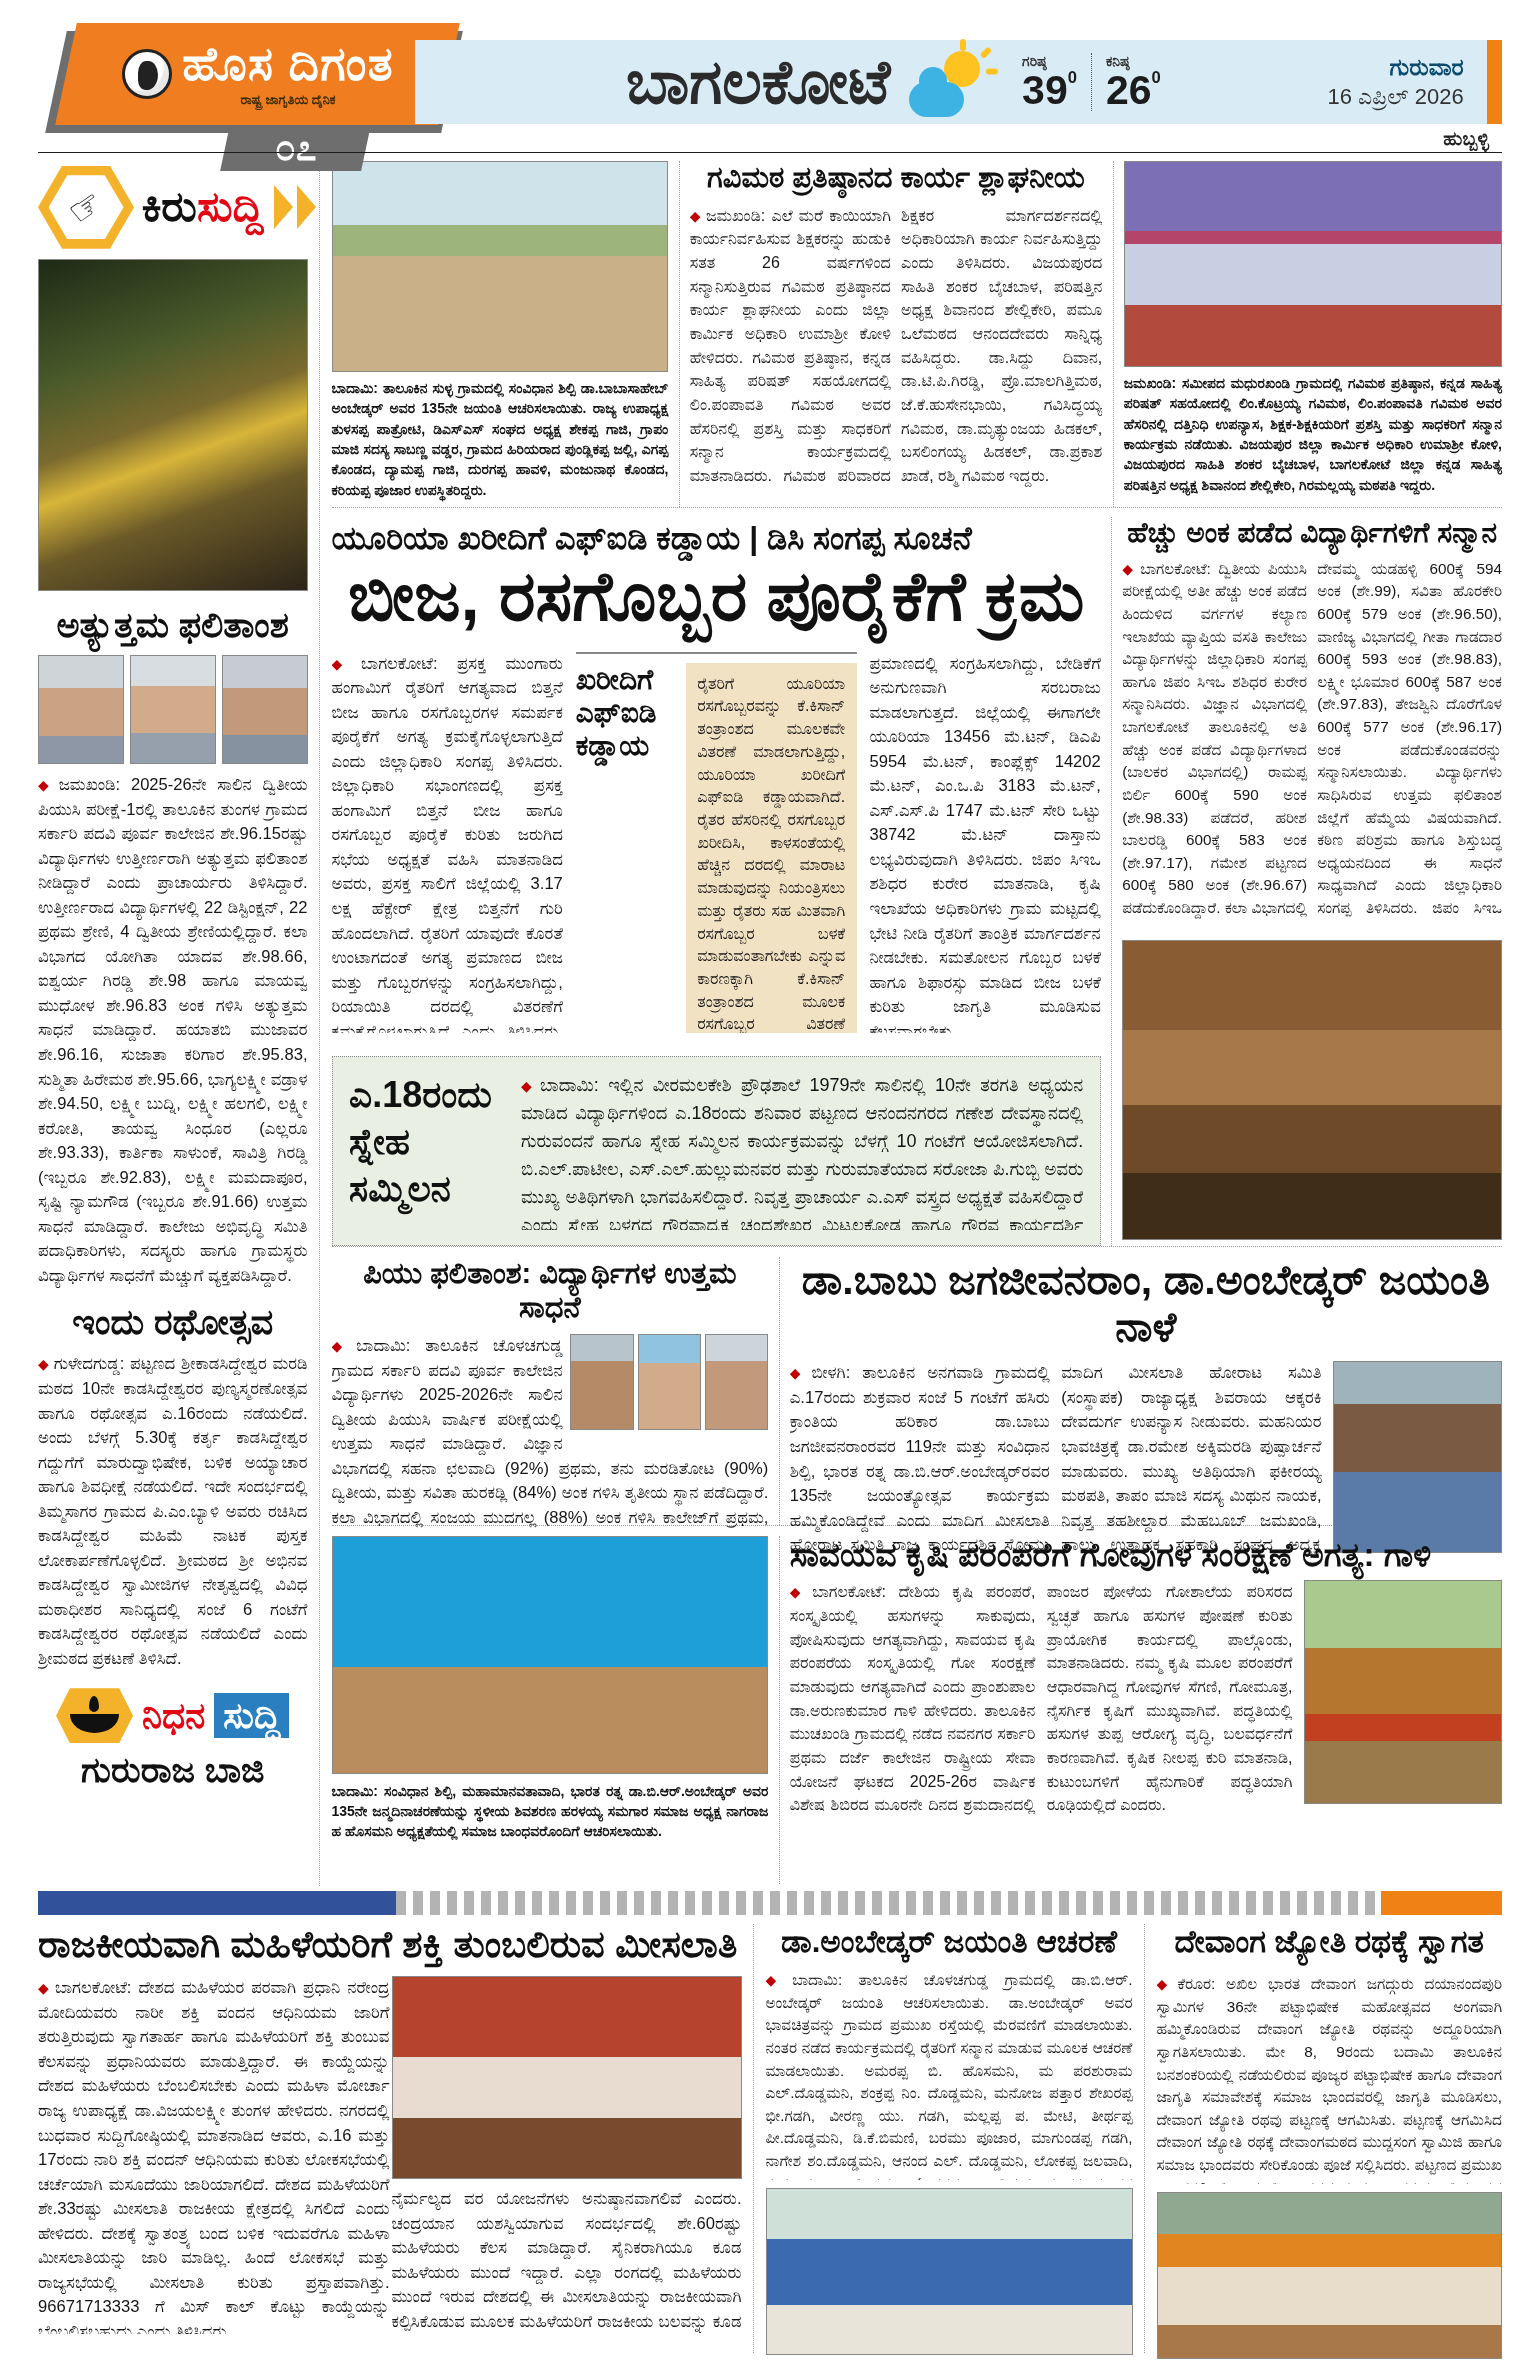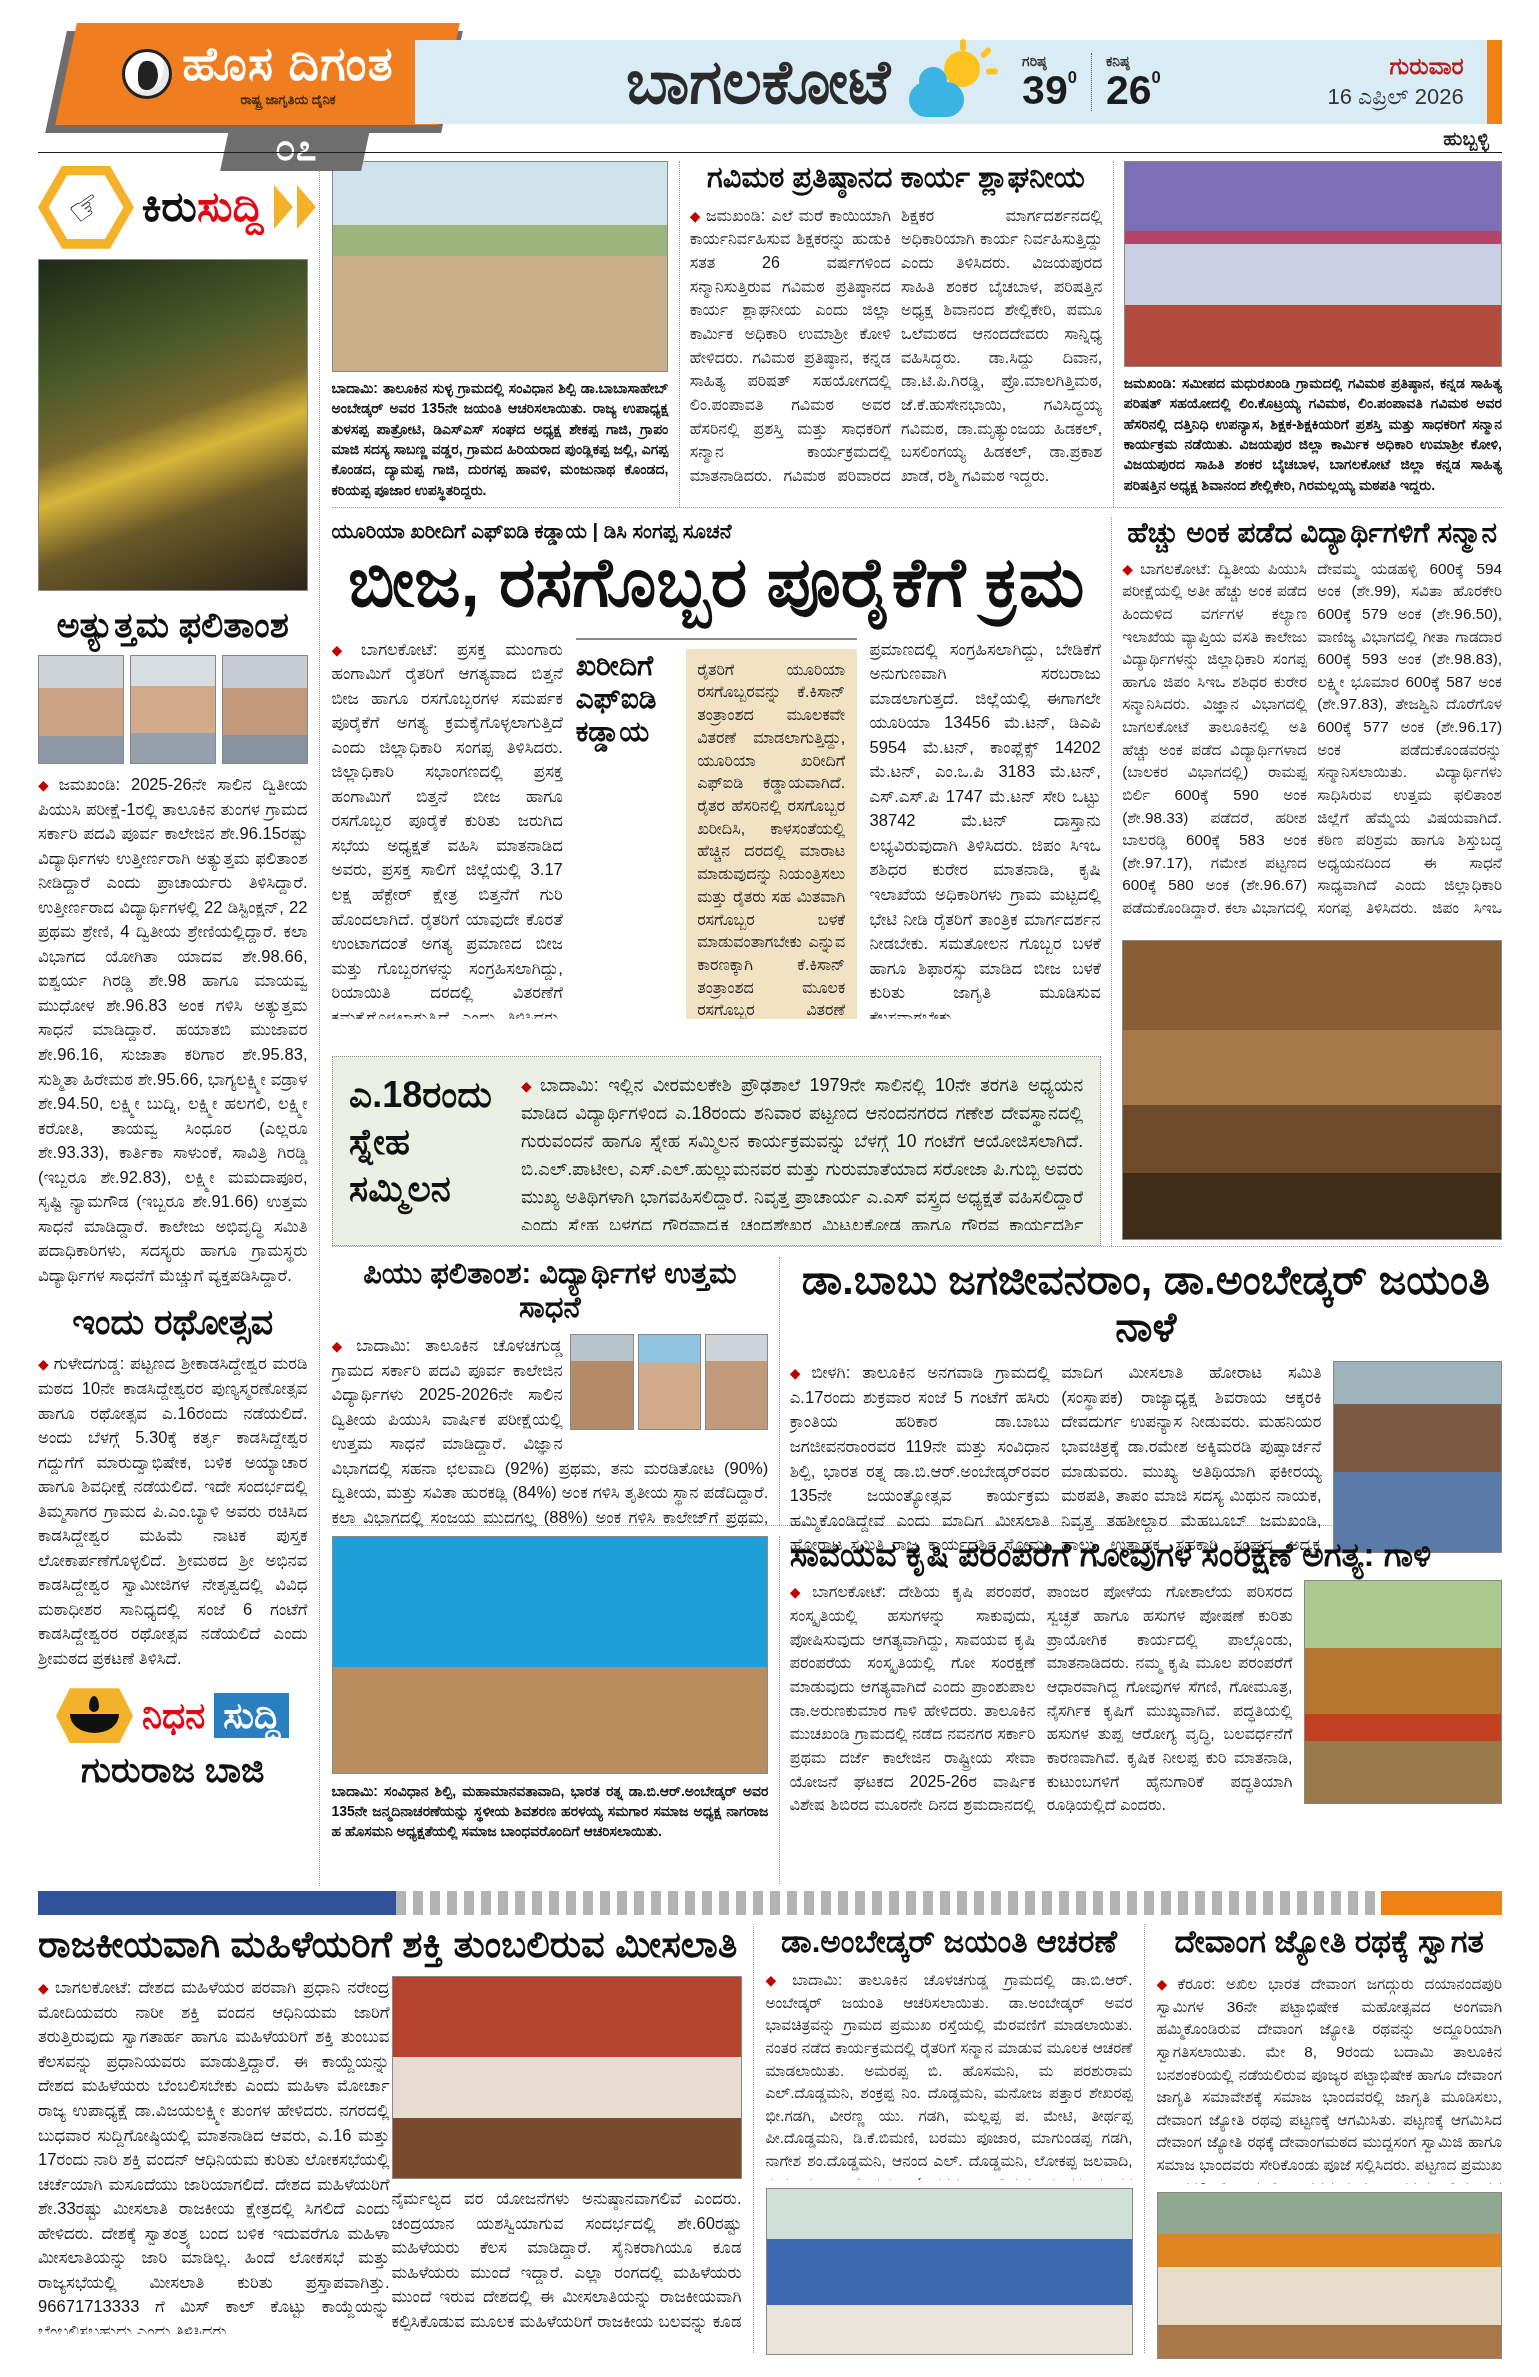--- a/index.html
+++ b/index.html
@@ -65,21 +65,21 @@
     content: ""; position: absolute; left: 10.2px; top: -15.3px; width: 28px; height: 28px;
     border-radius: 50%; background: #3db3e3;
   }
   .temp-block { display: flex; align-items: flex-end; margin-left: 16.6px; }
   .temp-cell { padding: 0 14px; display: flex; flex-direction: column; align-items: flex-start; }
   .temp-cell + .temp-cell { border-left: 1.9px dotted #555; }
   .temp-label { font-size: 14px; font-weight: 700; color: #333; }
   .temp-value { font-size: 41px; font-weight: 800; color: #1c1c1c; line-height: 1; }
   .temp-value sup { font-size: 16.6px; vertical-align: top; }
   .daydate { margin-left: auto; margin-right: 23px; text-align: right; }
-  .day { color: #b91c1c; font-size: 23px; font-weight: 800; font-family: Liberation Serif, serif; }
+  .day { color: #0c4a6e; font-size: 23px; font-weight: 800; }
   .date { color: #333; font-size: 22px; margin-top: 3.8px; }
   .strip-orange-bar { width: 15.3px; height: 84px; background: #f08114; flex: none; }
   .hubballi { position: absolute; right: 51px; top: 128px; font-size: 19px; font-weight: 700; color: #222; }
   .header-rule { position: absolute; left: 38px; right: 38px; bottom: 0; border-bottom: 1.9px solid #1c1c1c; }
 
   
   .body-text { font-size: 16.6px; line-height: 1.48; text-align: justify; color: #151515; }
   .diamond { color: #c00000; font-size: 14px; margin-right: 3.8px; }
   .caption { font-size: 14px; line-height: 1.45; font-weight: 700; text-align: justify; margin-top: 6.4px; }
   .ph { width: 100%; border: 0.6px solid #888; }
@@ -125,21 +125,21 @@
   .gavi-body { column-count: 2; column-gap: 10.2px; height: 289px; overflow: hidden; font-size: 16px; }
   .b1-photo2 { flex: 1; padding-left: 10.2px; }
   .ph-gavimath { height: 206px; background:
       linear-gradient(180deg, #7c6fb5 0 34%, #b5446a 34% 40%, #c9cfe2 40% 70%, #b24a3e 70% 100%); }
   .b1-photo2 .caption, .b1-photo1 .caption { font-weight: 700; }
 
   
   .band23 { display: flex; height: 739px; border-bottom: 1.3px dotted #9a9a9a; padding-top: 9px; }
   .b2-left { flex: 1; padding-right: 10.2px; display: flex; flex-direction: column; }
   .main-article { height: 529px; overflow: hidden; }
-  .ma-kicker { font-size: 20px; font-weight: 800; margin: 2.6px 0 3.8px; }
+  .ma-kicker { font-size: 32px; font-weight: 800; margin: 2.6px 0 3.8px; }
   .ma-headline { font-size: 69px; font-weight: 900; line-height: 1.08; text-align: center; margin: 3.8px 0 16.6px; }
   .ma-cols { display: flex; gap: 12.8px; height: 381px; overflow: hidden; }
   .ma-colA { flex: 1; overflow: hidden; }
   .ma-colB { width: 281px; flex: none; display: flex; flex-direction: column; }
   .ph-meeting { height: 227px; background:
       linear-gradient(180deg, #6b4a2e 0 18%, #8a5c33 18% 45%, #e8e2d2 45% 62%, #5a3c22 62% 100%); }
   .pull-row { display: flex; gap: 9px; margin-top: 9px; flex: 1; }
   .pull-quote { width: 101px; font-size: 28px; font-weight: 900; line-height: 1.18; }
   .tan-box { flex: 1; background: #f2e2c4; padding: 10.2px 11.5px; font-size: 16px; line-height: 1.42; text-align: justify; overflow: hidden; }
   .ma-colC { flex: 1; overflow: hidden; }

